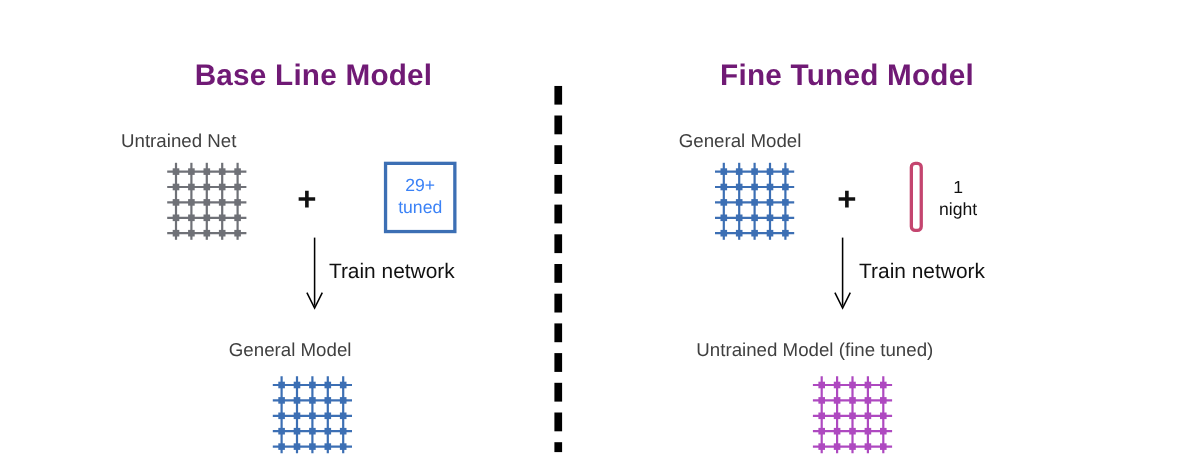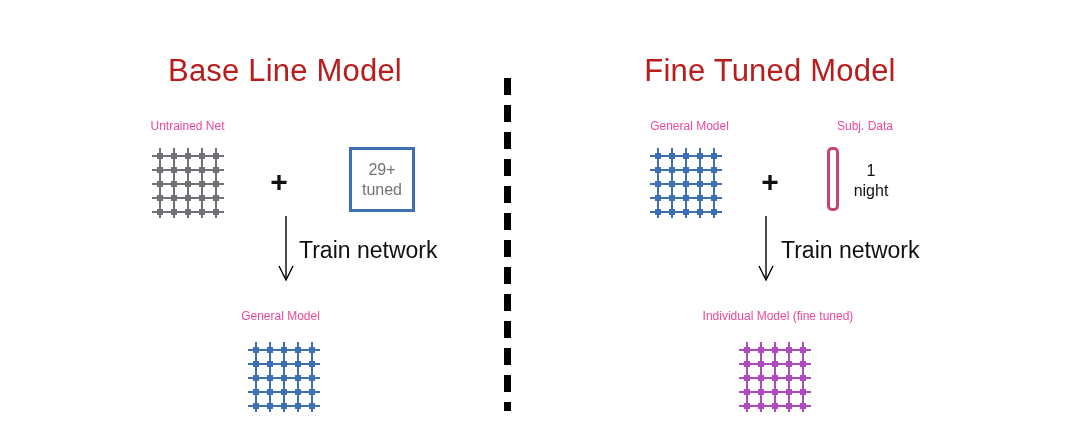--- a/index.html
+++ b/index.html
@@ -14,58 +14,58 @@
   #canvas {
     position: relative;
     width: 1080px;
     height: 428px;
     background: #ffffff;
     overflow: hidden;
   }
   .abs { position: absolute; }
 
   .panel-title {
-    font-size: 31px;
-    color: #b91c1c;
+    font-size: 27px;
+    color: #701a75;
     text-align: center;
     white-space: nowrap;
     letter-spacing: 0.2px;
+    font-weight: bold;
   }
   .node-label {
-    font-size: 12px;
-    color: #ec4899;
-    text-align: center;
+    font-size: 17px;
+    color: #404040;
     white-space: nowrap;
   }
   .plus-sign {
     font-size: 30px;
     font-weight: bold;
     color: #111111;
     line-height: 1;
     text-align: center;
   }
   .arrow-label {
-    font-size: 23px;
+    font-size: 19px;
     color: #111111;
     white-space: nowrap;
   }
 
   
   .data-box {
     box-sizing: border-box;
     border: 3px solid #3C6FB4;
     background: #ffffff;
     display: flex;
     flex-direction: column;
     align-items: center;
     justify-content: center;
   }
   .data-box .line {
     font-size: 16px;
-    color: #737373;
+    color: #3b82f6;
     line-height: 1.25;
     text-align: center;
   }
 
   
   .thin-bar {
     box-sizing: border-box;
     border: 3px solid #C4456F;
     border-radius: 5px;
     background: #ffffff;
@@ -252,39 +252,38 @@
           <rect x="23" y="63" width="6" height="6"></rect>
         <rect x="37" y="63" width="6" height="6"></rect>
           <rect x="51" y="63" width="6" height="6"></rect>
         <rect x="65" y="63" width="6" height="6"></rect>
       </g>
     </svg>
   </div>
 
   <div class="abs plus-sign" style="left:753px; top:167px; width:34px;">+</div>
 
-  <div class="abs node-label" style="left:805px; top:119px; width:120px;">Subj. Data</div>
 
   <div class="abs thin-bar" style="left:827px; top:147px; width:12px; height:64px;"></div>
 
   <div class="abs bar-caption" style="left:843px; top:161px; width:56px;">
     <div>1</div>
     <div>night</div>
   </div>
 
   <div class="abs" style="left:754px; top:216px;">
     <svg width="24" height="66" viewBox="0 0 24 66" aria-hidden="true">
       <line x1="12" y1="0" x2="12" y2="62" stroke="#000000" stroke-width="1.4"></line>
       <polyline points="5,50 12,64 19,50" fill="none" stroke="#000000" stroke-width="1.4"></polyline>
     </svg>
   </div>
 
   <div class="abs arrow-label" style="left:781px; top:237px;">Train network</div>
 
-  <div class="abs node-label" style="left:633px; top:309px; width:290px;">Individual Model (fine tuned)</div>
+  <div class="abs node-label" style="left:633px; top:309px; width:290px;">Untrained Model (fine tuned)</div>
 
   <div class="abs" style="left:735px; top:340px;">
     <svg width="80" height="72" viewBox="0 0 80 72" aria-hidden="true">
       <g stroke="#AE49C0" stroke-width="2" fill="none">
         <line x1="4" y1="10" x2="76" y2="10"></line>
         <line x1="4" y1="24" x2="76" y2="24"></line>
         <line x1="4" y1="38" x2="76" y2="38"></line>
         <line x1="4" y1="52" x2="76" y2="52"></line>
         <line x1="4" y1="66" x2="76" y2="66"></line>
         <line x1="12" y1="2" x2="12" y2="72"></line>

